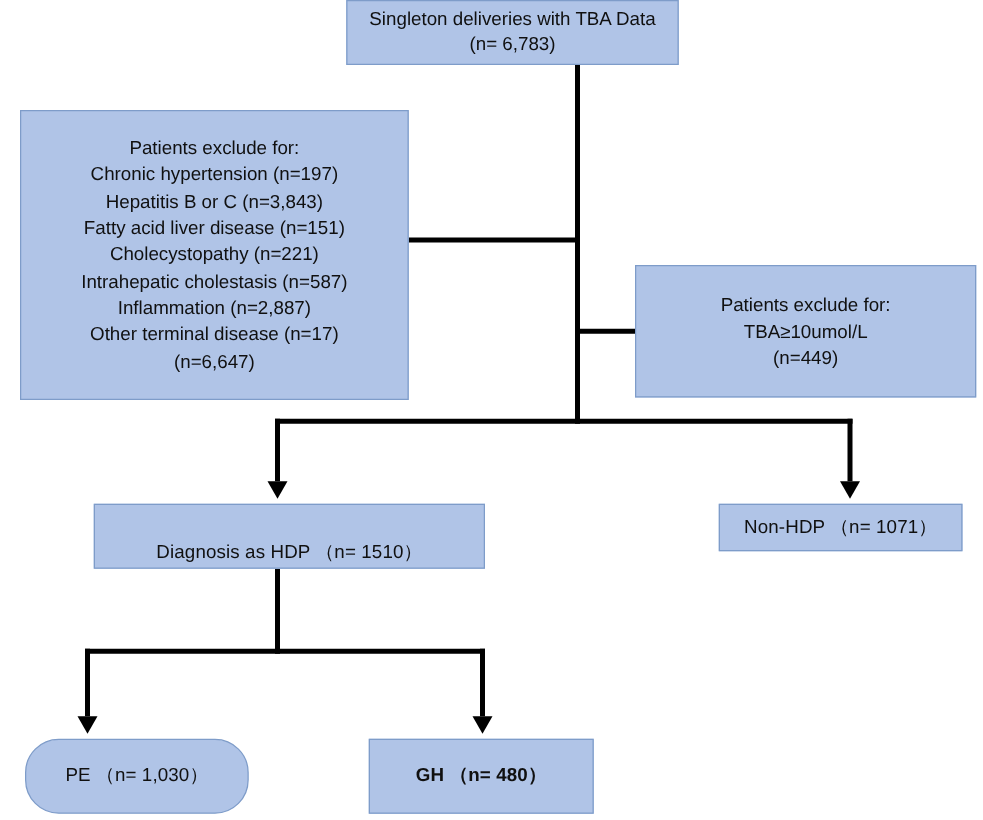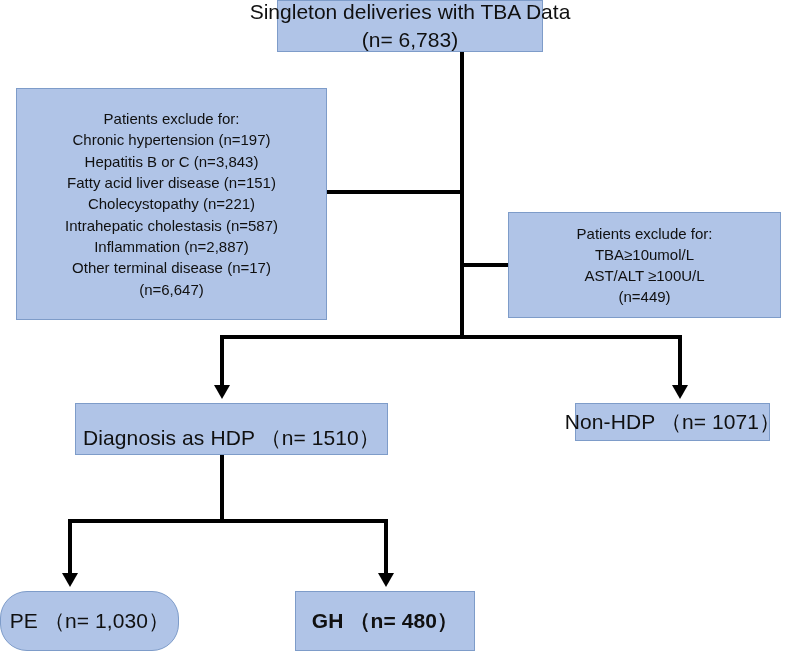--- a/index.html
+++ b/index.html
@@ -24,35 +24,35 @@
     position: absolute;
     box-sizing: border-box;
     background: #b0c4e7;
     border: 1px solid #7e9cc9;
     display: flex;
     flex-direction: column;
     align-items: center;
     justify-content: center;
     text-align: center;
     color: #101010;
-    font-size: 21px;
+    font-size: 15px;
     line-height: 1.33;
     padding: 2px 6px;
   }
   .node .line {
     display: block;
     white-space: nowrap;
   }
   
   #node-source   { left: 277px; top: 0px;   width: 266px; height: 52px;  }
   #node-excl-1   { left: 16px;  top: 88px;  width: 311px; height: 232px; font-size: 15px; line-height: 1.42; }
   #node-excl-2   { left: 508px; top: 212px; width: 273px; height: 106px; font-size: 15px; line-height: 1.40; }
   #node-hdp      { left: 75px;  top: 403px; width: 313px; height: 52px; justify-content: flex-end;  }
   #node-nonhdp   { left: 575px; top: 403px; width: 195px; height: 38px;  }
-  #node-pe       { left: 0;   top: 591px; width: 179px; height: 60px; border-radius: 27px;  }
+  #node-pe       { left: 20px;   top: 591px; width: 179px; height: 60px; border-radius: 27px;  }
   #node-gh       { left: 295px; top: 591px; width: 180px; height: 60px; font-weight: bold;  }
 
   #node-hdp .line, #node-nonhdp .line,
   #node-pe .line,  #node-gh .line { letter-spacing: .1px; }
 
   
   .conn {
     position: absolute;
     background: #000000;
   }
@@ -126,21 +126,20 @@
     <span class="line">Cholecystopathy (n=221)</span>
     <span class="line">Intrahepatic cholestasis (n=587)</span>
     <span class="line">Inflammation (n=2,887)</span>
     <span class="line">Other terminal disease (n=17)</span>
     <span class="line">(n=6,647)</span>
   </div>
 
   <div class="node" id="node-excl-2">
     <span class="line">Patients exclude for:</span>
     <span class="line">TBA≥10umol/L</span>
-    <span class="line">AST/ALT ≥100U/L</span>
     <span class="line">(n=449)</span>
   </div>
 
   <div class="node" id="node-hdp">
     <span class="line">Diagnosis as HDP （n= 1510）</span>
   </div>
 
   <div class="node" id="node-nonhdp">
     <span class="line">Non-HDP （n= 1071）</span>
   </div>

